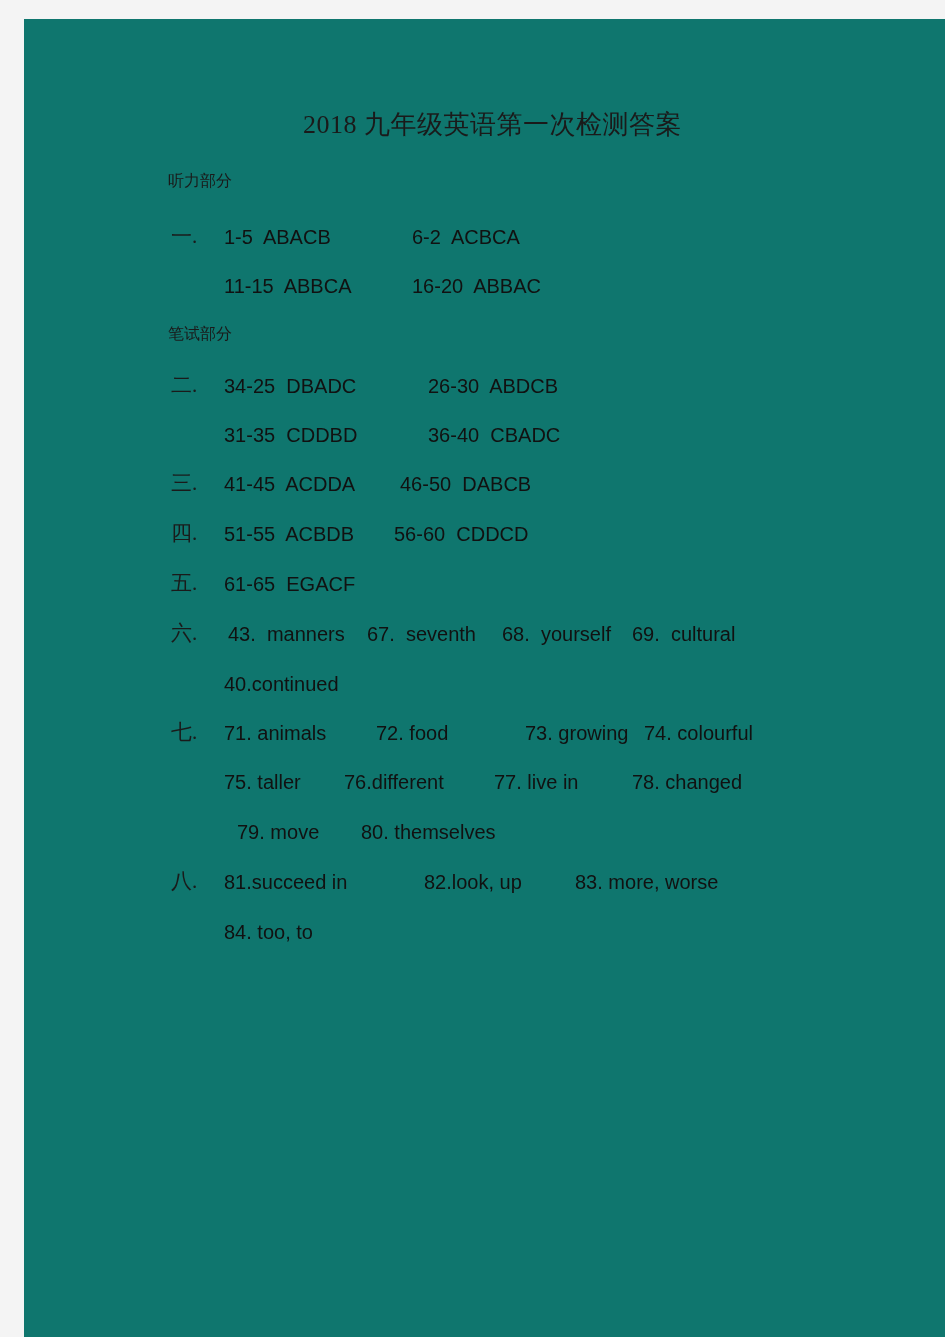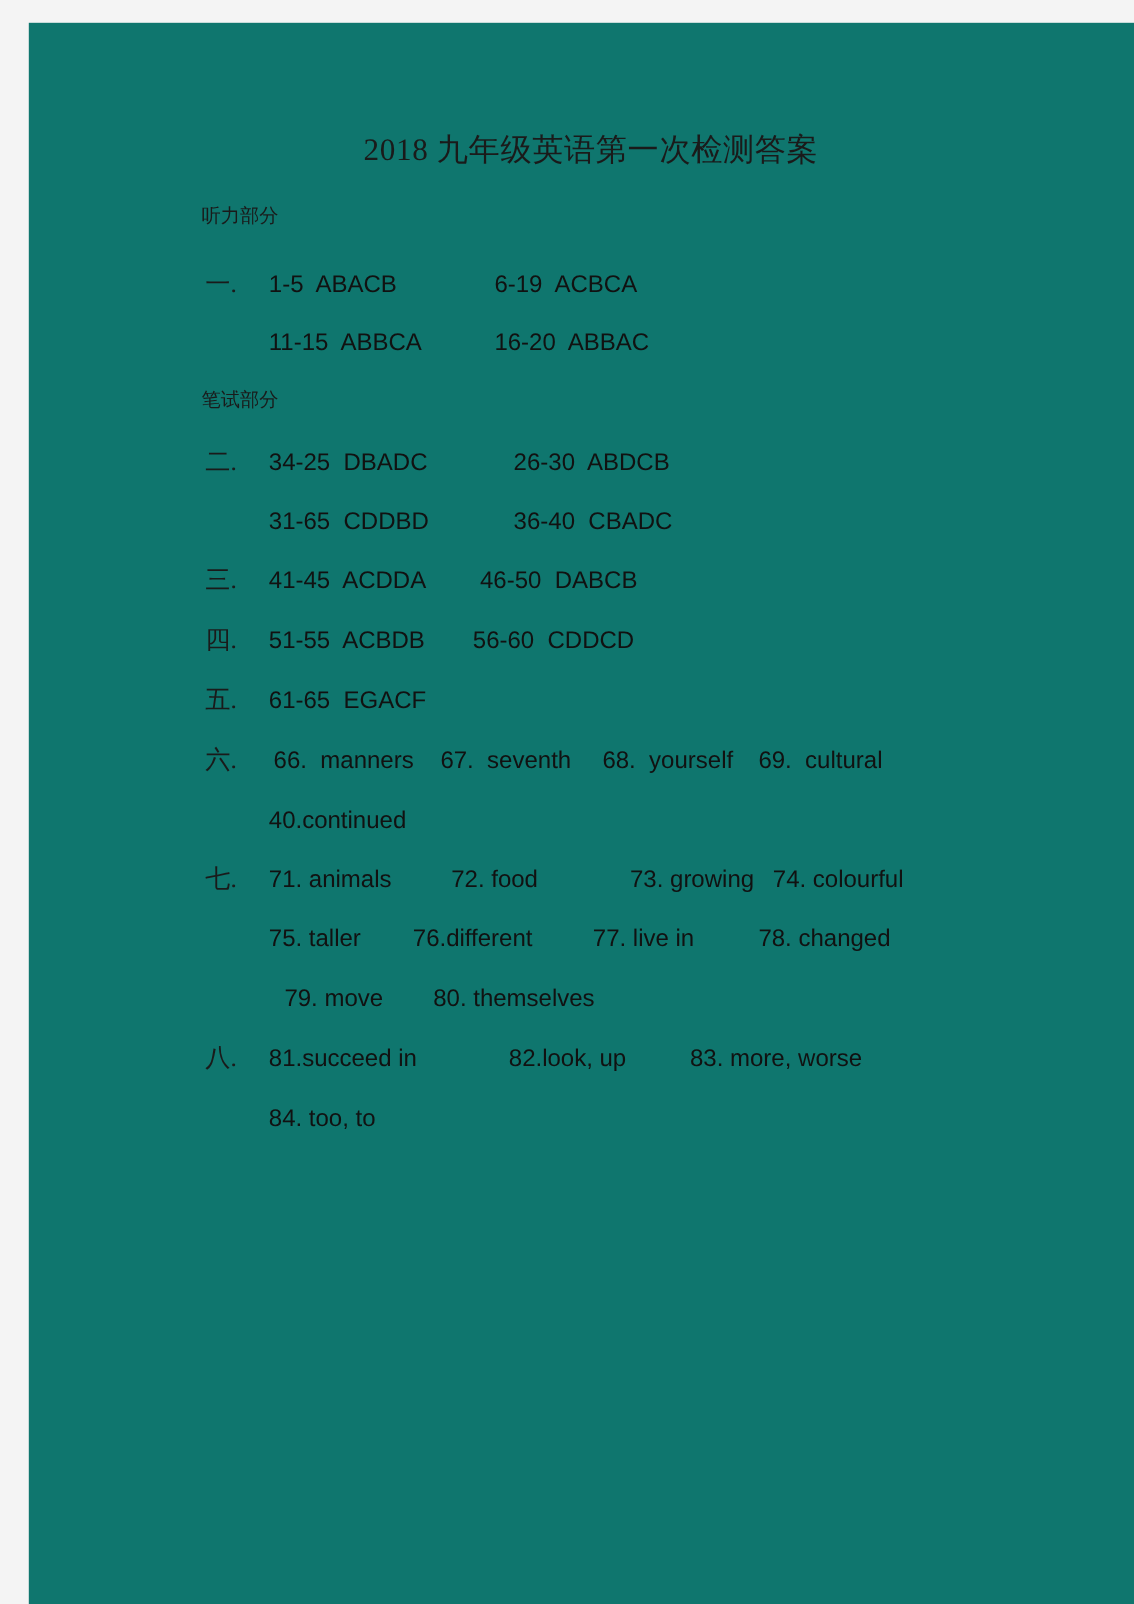--- a/index.html
+++ b/index.html
@@ -78,47 +78,47 @@
 <body>
 
 <div id="page-sheet">
 
   <div class="doc-title">2018 九年级英语第一次检测答案</div>
 
   <div class="line section-head" style="left:144px; top:147px;">听力部分</div>
 
   <div class="line marker" style="left:147px; top:202px;">一.</div>
   <div class="line answers" style="left:200px; top:203px;">1-5  ABACB</div>
-  <div class="line answers col2" style="left:388px; top:203px;">6-19  ACBCA</div>
+  <div class="line answers col2" style="left:388px; top:203px;">6-2  ACBCA</div>
 
   <div class="line answers" style="left:200px; top:252px;">11-15  ABBCA</div>
   <div class="line answers col2" style="left:388px; top:252px;">16-20  ABBAC</div>
 
   <div class="line section-head" style="left:144px; top:300px;">笔试部分</div>
 
   <div class="line marker" style="left:147px; top:351px;">二.</div>
   <div class="line answers" style="left:200px; top:352px;">34-25  DBADC</div>
   <div class="line answers col2" style="left:404px; top:352px;">26-30  ABDCB</div>
 
-  <div class="line answers" style="left:200px; top:401px;">31-65  CDDBD</div>
+  <div class="line answers" style="left:200px; top:401px;">31-35  CDDBD</div>
   <div class="line answers col2" style="left:404px; top:401px;">36-40  CBADC</div>
 
   <div class="line marker" style="left:147px; top:449px;">三.</div>
   <div class="line answers" style="left:200px; top:450px;">41-45  ACDDA</div>
   <div class="line answers col2" style="left:376px; top:450px;">46-50  DABCB</div>
 
   <div class="line marker" style="left:147px; top:499px;">四.</div>
   <div class="line answers" style="left:200px; top:500px;">51-55  ACBDB</div>
   <div class="line answers col2" style="left:370px; top:500px;">56-60  CDDCD</div>
 
   <div class="line marker" style="left:147px; top:549px;">五.</div>
   <div class="line answers" style="left:200px; top:550px;text-align:right;">61-65  EGACF</div>
 
   <div class="line marker" style="left:147px; top:599px;">六.</div>
-  <div class="line answers" style="left:204px; top:600px;">66.  manners</div>
+  <div class="line answers" style="left:204px; top:600px;">43.  manners</div>
   <div class="line answers" style="left:343px; top:600px;">67.  seventh</div>
   <div class="line answers" style="left:478px; top:600px;">68.  yourself</div>
   <div class="line answers" style="left:608px; top:600px;">69.  cultural</div>
 
   <div class="line answers" style="left:200px; top:650px;">40.continued</div>
 
   <div class="line marker" style="left:147px; top:698px;">七.</div>
   <div class="line answers" style="left:200px; top:699px;">71. animals</div>
   <div class="line answers" style="left:352px; top:699px;">72. food</div>
   <div class="line answers" style="left:463px; top:699px;margin-left:38px;">73. growing</div>

